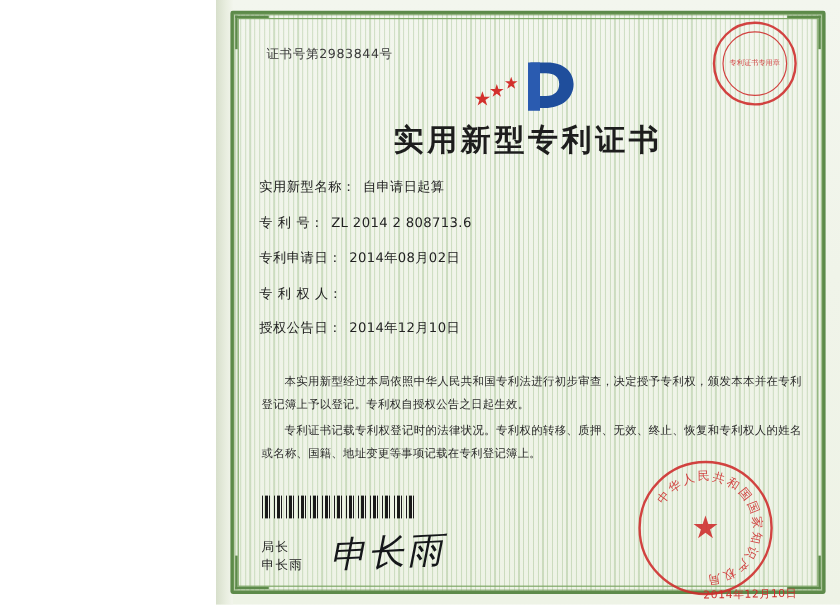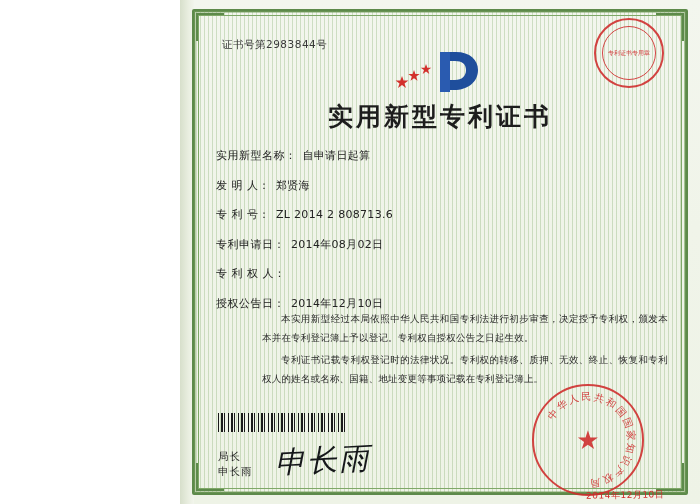--- a/index.html
+++ b/index.html
@@ -139,21 +139,21 @@
     position: absolute;
     left: 38px;
     right: 32px;
     top: 310px;
     font-size: 9.5px;
     line-height: 1.95;
     color: #2b2b2b;
     text-align: justify;
     letter-spacing: 0.2px;
   }
-  .body-text p { margin: 0 0 4px 0; text-indent: 19px; padding-left: 44px; }
+  .body-text p { margin: 0 0 4px 0; text-indent: 19px; }
 
   .barcode {
     position: absolute;
     left: 38px;
     top: 413px;
     width: 128px;
     height: 19px;
     background: repeating-linear-gradient(90deg,
       #1a1a1a 0px, #1a1a1a 1px, #ffffff00 1px, #ffffff00 3px,
       #1a1a1a 3px, #1a1a1a 5px, #ffffff00 5px, #ffffff00 6px,
@@ -279,24 +279,20 @@
     </div>
 
     <div class="title">实用新型专利证书</div>
 
     <div class="fields">
       <div class="field-row">
         <span class="field-label">实用新型名称：</span>
         <span class="field-value">自申请日起算</span>
       </div>
       <div class="field-row">
-        <span class="field-label">发 明 人：</span>
-        <span class="field-value">郑贤海</span>
-      </div>
-      <div class="field-row">
         <span class="field-label">专 利 号：</span>
         <span class="field-value">ZL 2014 2 808713.6</span>
       </div>
       <div class="field-row">
         <span class="field-label">专利申请日：</span>
         <span class="field-value">2014年08月02日</span>
       </div>
       <div class="field-row">
         <span class="field-label">专 利 权 人：</span>
       </div>

